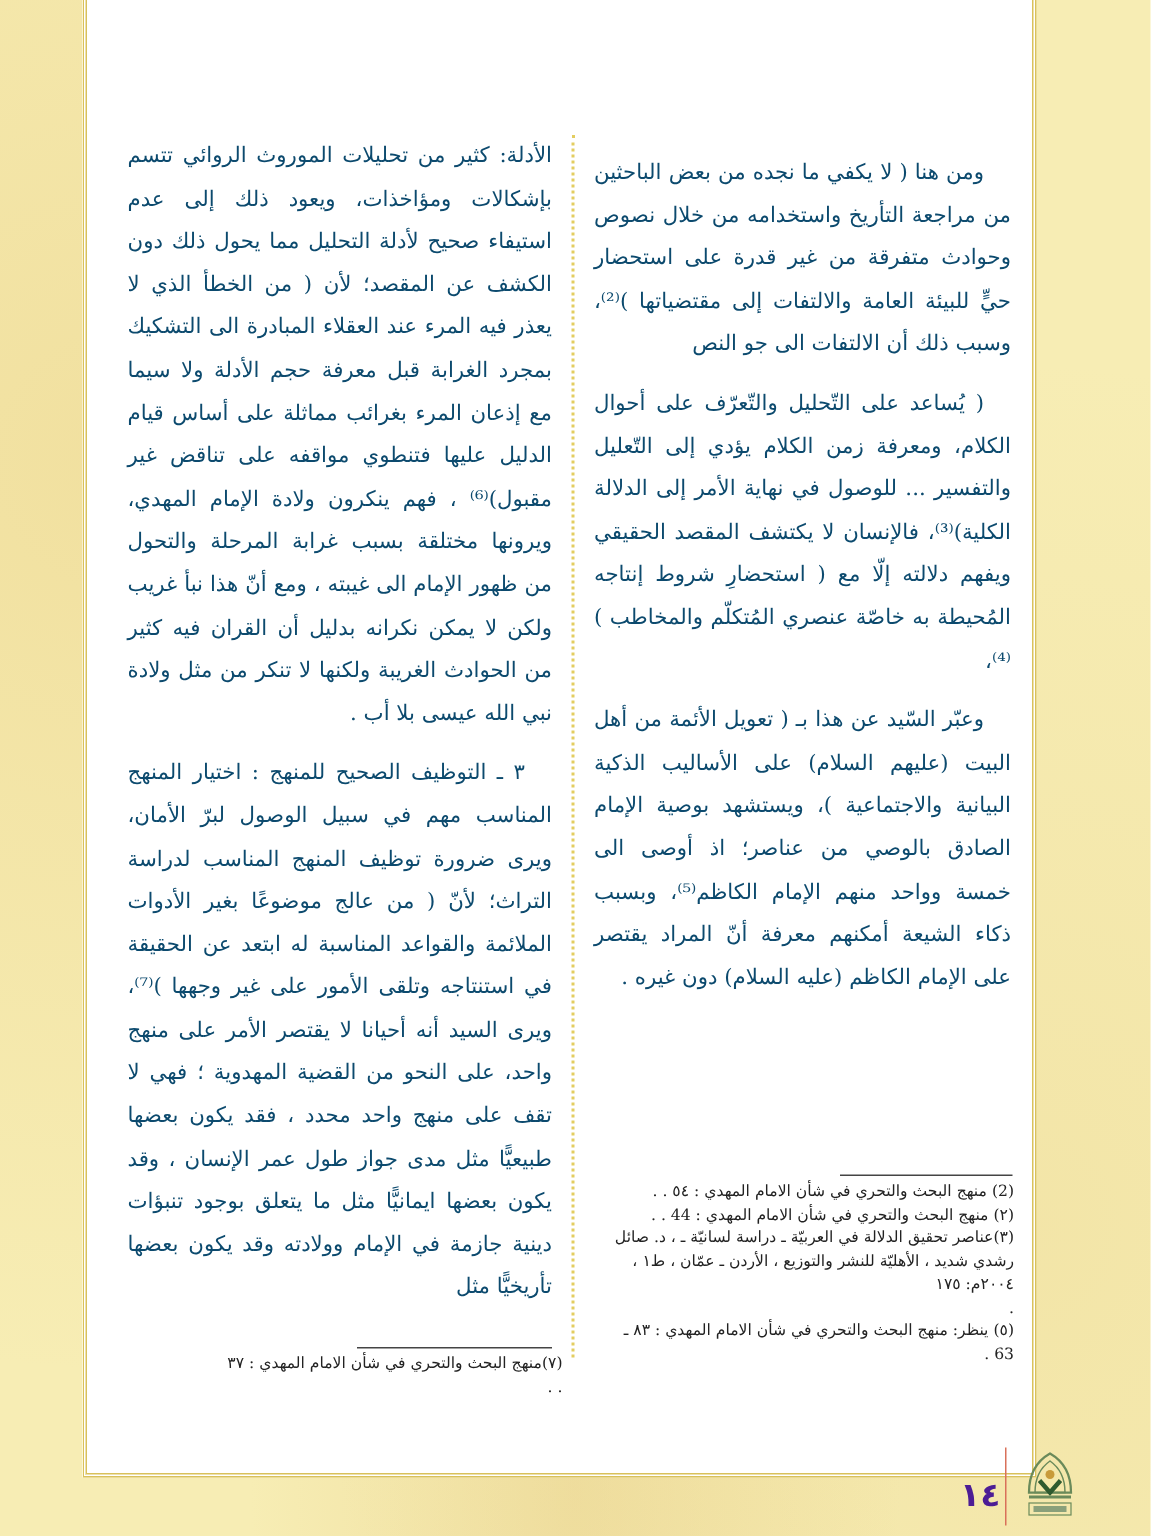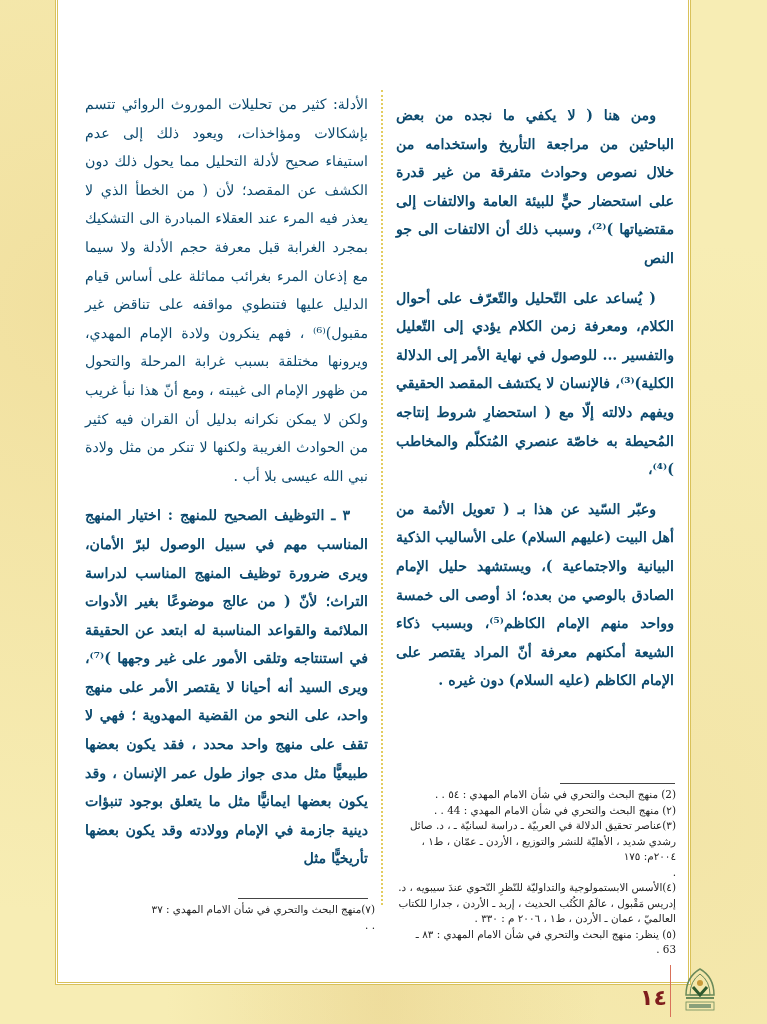--- a/index.html
+++ b/index.html
@@ -28,21 +28,21 @@
     text-align: justify;
     text-align-last: right;
     color: #0c4a6e;
     font-size: 14.2px;
     line-height: 28.6px;
   }
   .col-right { left: 396px; width: 278px; }
   .col-left  { left: 85px;  width: 283px; }
   .column p { margin: 0; }
   .column p.gap { margin-top: 11px; }
-  .column p.indent { text-indent: 18px; font-weight: bold; }
+  .column p.indent { text-indent: 18px; }
   .divider {
     position: absolute;
     left: 381px; top: 90px; width: 0; height: 815px;
     border-left: 2px dotted #e3cd60;
   }
   .fn-rule {
     position: absolute;
     height: 0; border-top: 1px solid #444;
   }
   .fn-rule.right { left: 560px; top: 783px; width: 115px; }
@@ -53,21 +53,21 @@
     text-align: right;
     color: #222;
     font-size: 10.4px;
     line-height: 15.5px;
   }
   .fn-right { left: 396px; top: 787px; width: 280px; }
   .fn-left  { left: 150px; top: 902px; width: 225px; }
   .page-number {
     position: absolute;
     left: 640px; top: 985px;
-    color: #7f1d1d;
+    color: #4c1d95;
     font-size: 22px;
     font-weight: bold;
     font-family: "DejaVu Sans", sans-serif;
   }
   .page-number-bar {
     position: absolute;
     left: 670px; top: 965px; width: 1px; height: 52px;
     background: #d9715a;
   }
   .logo {
@@ -78,35 +78,34 @@
 </head>
 <body>
 
 <div class="page-frame"></div>
 
 <div class="divider"></div>
 
 <div class="column col-right">
   <p class="gap indent">ومن هنا ( لا يكفي ما نجده من بعض الباحثين من مراجعة التأريخ واستخدامه من خلال نصوص وحوادث متفرقة من غير قدرة على استحضار حيٍّ للبيئة العامة والالتفات إلى مقتضياتها )⁽²⁾، وسبب ذلك أن الالتفات الى جو النص</p>
   <p class="gap indent">( يُساعد على التّحليل والتّعرّف على أحوال الكلام، ومعرفة زمن الكلام يؤدي إلى التّعليل والتفسير ... للوصول في نهاية الأمر إلى الدلالة الكلية)⁽³⁾، فالإنسان لا يكتشف المقصد الحقيقي ويفهم دلالته إلّا مع ( استحضارِ شروط إنتاجه المُحيطة به خاصّة عنصري المُتكلّم والمخاطب )⁽⁴⁾،</p>
-  <p class="gap indent">وعبّر السّيد عن هذا بـ ( تعويل الأئمة من أهل البيت (عليهم السلام) على الأساليب الذكية البيانية والاجتماعية )، ويستشهد حليل الإمام الصادق بالوصي من بعده؛ اذ أوصى الى خمسة وواحد منهم الإمام الكاظم⁽⁵⁾، وبسبب ذكاء الشيعة أمكنهم معرفة أنّ المراد يقتصر على الإمام الكاظم (عليه السلام) دون غيره .</p>
+  <p class="gap indent">وعبّر السّيد عن هذا بـ ( تعويل الأئمة من أهل البيت (عليهم السلام) على الأساليب الذكية البيانية والاجتماعية )، ويستشهد بوصية الإمام الصادق بالوصي من عناصر؛ اذ أوصى الى خمسة وواحد منهم الإمام الكاظم⁽⁵⁾، وبسبب ذكاء الشيعة أمكنهم معرفة أنّ المراد يقتصر على الإمام الكاظم (عليه السلام) دون غيره .</p>
 </div>
 
 <div class="column col-left">
   <p>الأدلة: كثير من تحليلات الموروث الروائي تتسم بإشكالات ومؤاخذات، ويعود ذلك إلى عدم استيفاء صحيح لأدلة التحليل مما يحول ذلك دون الكشف عن المقصد؛ لأن ( من الخطأ الذي لا يعذر فيه المرء عند العقلاء المبادرة الى التشكيك بمجرد الغرابة قبل معرفة حجم الأدلة ولا سيما مع إذعان المرء بغرائب مماثلة على أساس قيام الدليل عليها فتنطوي مواقفه على تناقض غير مقبول)⁽⁶⁾ ، فهم ينكرون ولادة الإمام المهدي، ويرونها مختلقة بسبب غرابة المرحلة والتحول من ظهور الإمام الى غيبته ، ومع أنّ هذا نبأ غريب ولكن لا يمكن نكرانه بدليل أن القران فيه كثير من الحوادث الغريبة ولكنها لا تنكر من مثل ولادة نبي الله عيسى بلا أب .</p>
   <p class="gap indent">٣ ـ التوظيف الصحيح للمنهج : اختيار المنهج المناسب مهم في سبيل الوصول لبرّ الأمان، ويرى ضرورة توظيف المنهج المناسب لدراسة التراث؛ لأنّ ( من عالج موضوعًا بغير الأدوات الملائمة والقواعد المناسبة له ابتعد عن الحقيقة في استنتاجه وتلقى الأمور على غير وجهها )⁽⁷⁾، ويرى السيد أنه أحيانا لا يقتصر الأمر على منهج واحد، على النحو من القضية المهدوية ؛ فهي لا تقف على منهج واحد محدد ، فقد يكون بعضها طبيعيًّا مثل مدى جواز طول عمر الإنسان ، وقد يكون بعضها ايمانيًّا مثل ما يتعلق بوجود تنبؤات دينية جازمة في الإمام وولادته وقد يكون بعضها تأريخيًّا مثل</p>
 </div>
 
 <div class="fn-rule right"></div>
 <div class="footnotes fn-right">
   <div>(2) منهج البحث والتحري في شأن الامام المهدي : ٥٤ . .</div>
   <div>(٢) منهج البحث والتحري في شأن الامام المهدي : 44 . .</div>
   <div>(٣)عناصر تحقيق الدلالة في العربيّة ـ دراسة لسانيّة ـ ، د. صائل رشدي شديد ، الأهليّة للنشر والتوزيع ، الأردن ـ عمّان ، ط١ ، ٢٠٠٤م: ١٧٥</div>
   <div>.</div>
-  <div>(٤)الأسس الابستمولوجية والتداوليّة للنّظرِ النّحوي عندَ سيبويه ، د. إدريس مَقْبول ، عالَمُ الكُتُب الحديث ، إربد ـ الأردن ، جدارا للكتاب العالميّ ، عمان ـ الأردن ، ط١ ، ٢٠٠٦ م : ٣٣٠ .</div>
   <div>(٥) ينظر: منهج البحث والتحري في شأن الامام المهدي : ٨٣ ـ 63 .</div>
 </div>
 
 <div class="fn-rule left"></div>
 <div class="footnotes fn-left">
   <div>(٧)منهج البحث والتحري في شأن الامام المهدي : ٣٧ . .</div>
 </div>
 
 <div class="page-number">١٤</div>
 <div class="page-number-bar"></div>

